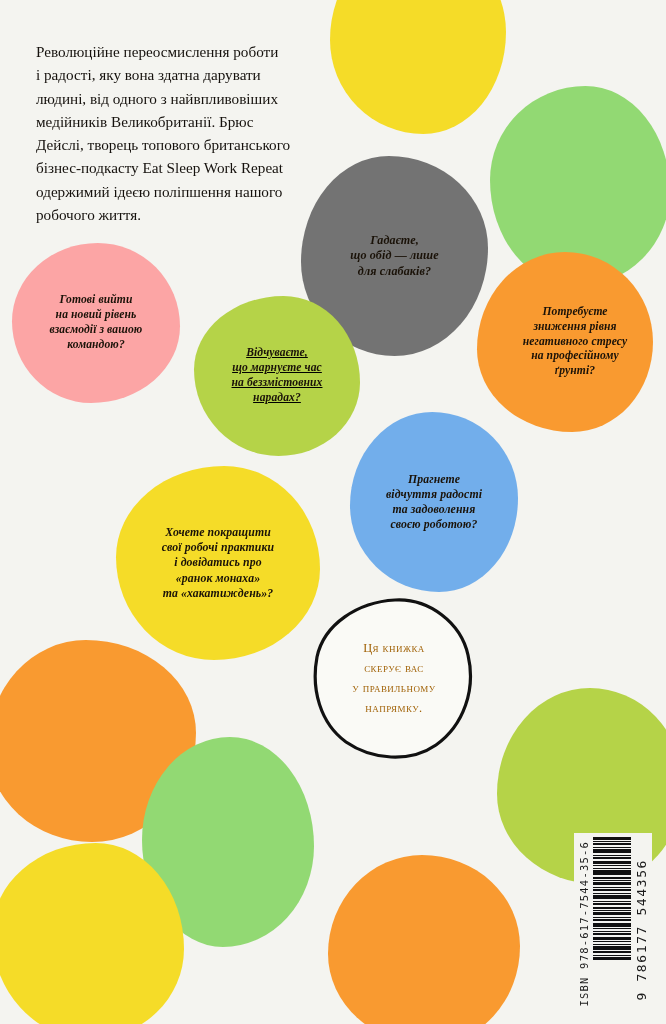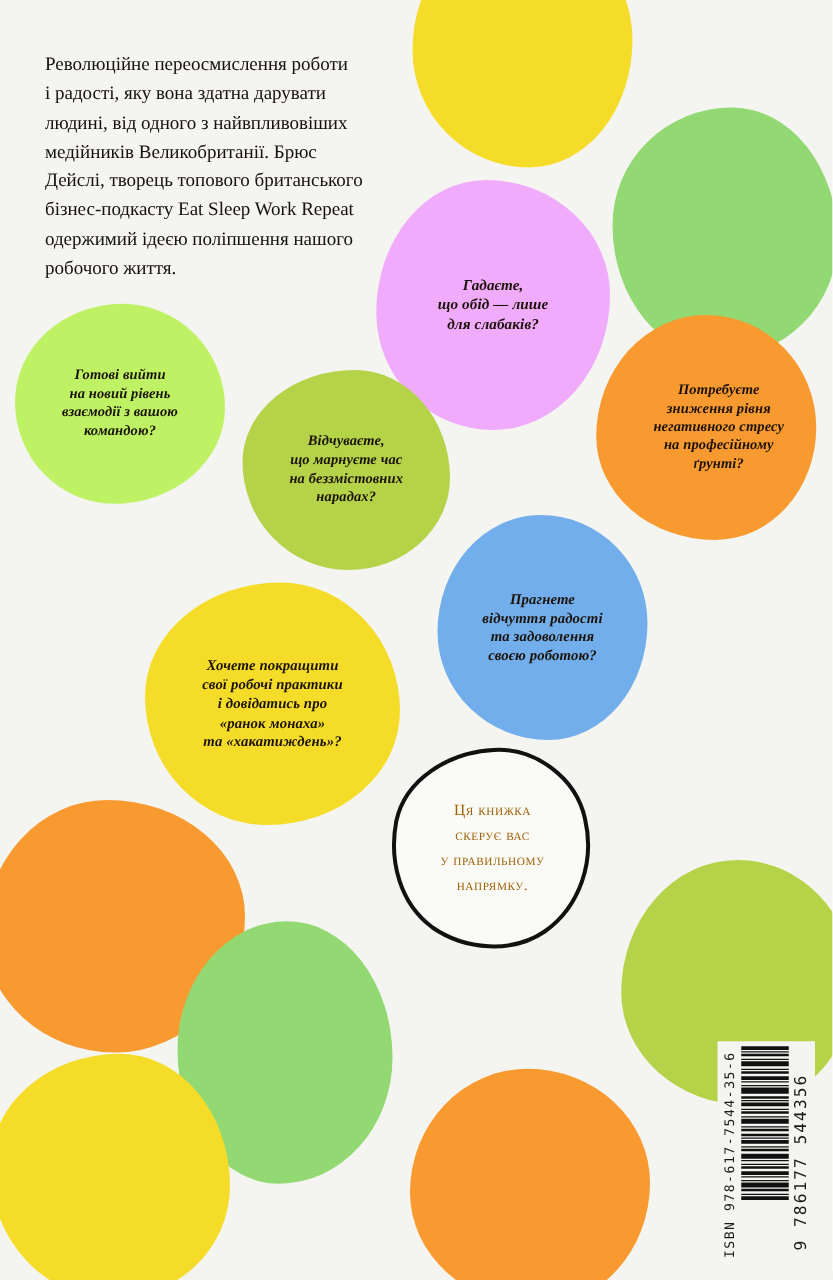--- a/index.html
+++ b/index.html
@@ -127,42 +127,42 @@
 </style>
 </head>
 <body>
 
 <div id="cover">
 
   <div class="blob shape-a" style="left:330px; top:-62px; width:176px; height:196px; background:#F5DC28;"></div>
 
   <div class="blob shape-b" style="left:490px; top:86px; width:180px; height:200px; background:#92D973;"></div>
 
-  <div class="blob shape-c" style="left:301px; top:144px; width:187px; height:200px; background:#f0abfc;">
+  <div class="blob shape-c" style="left:301px; top:156px; width:187px; height:200px; background:#737373;">
     <div class="blob-text" style="font-size:12.1px;">Гадаєте,
 що обід — лише
 для слабаків?</div>
   </div>
 
-  <div class="blob shape-d" style="left:12px; top:243px; width:168px; height:160px; background:#bef264;">
+  <div class="blob shape-d" style="left:12px; top:243px; width:168px; height:160px; background:#fca5a5;">
     <div class="blob-text" style="font-size:11.6px;">Готові вийти
 на новий рівень
 взаємодії з вашою
 командою?</div>
   </div>
 
   <div class="blob shape-e" style="left:477px; top:252px; width:176px; height:180px; background:#F99A30;">
     <div class="blob-text" style="font-size:11.6px;margin-left:20px;">Потребуєте
 зниження рівня
 негативного стресу
 на професійному
 ґрунті?</div>
   </div>
 
-  <div class="blob shape-f" style="left:194px; top:296px; width:166px; height:160px; background:#B5D348;">
+  <div class="blob shape-f" style="left:194px; top:296px; width:166px; height:160px; background:#B5D348;text-decoration:underline;">
     <div class="blob-text" style="font-size:11.6px;">Відчуваєте,
 що марнуєте час
 на беззмістовних
 нарадах?</div>
   </div>
 
   <div class="blob shape-a" style="left:350px; top:412px; width:168px; height:180px; background:#72AEEB;">
     <div class="blob-text" style="font-size:11.8px;">Прагнете
 відчуття радості
 та задоволення

